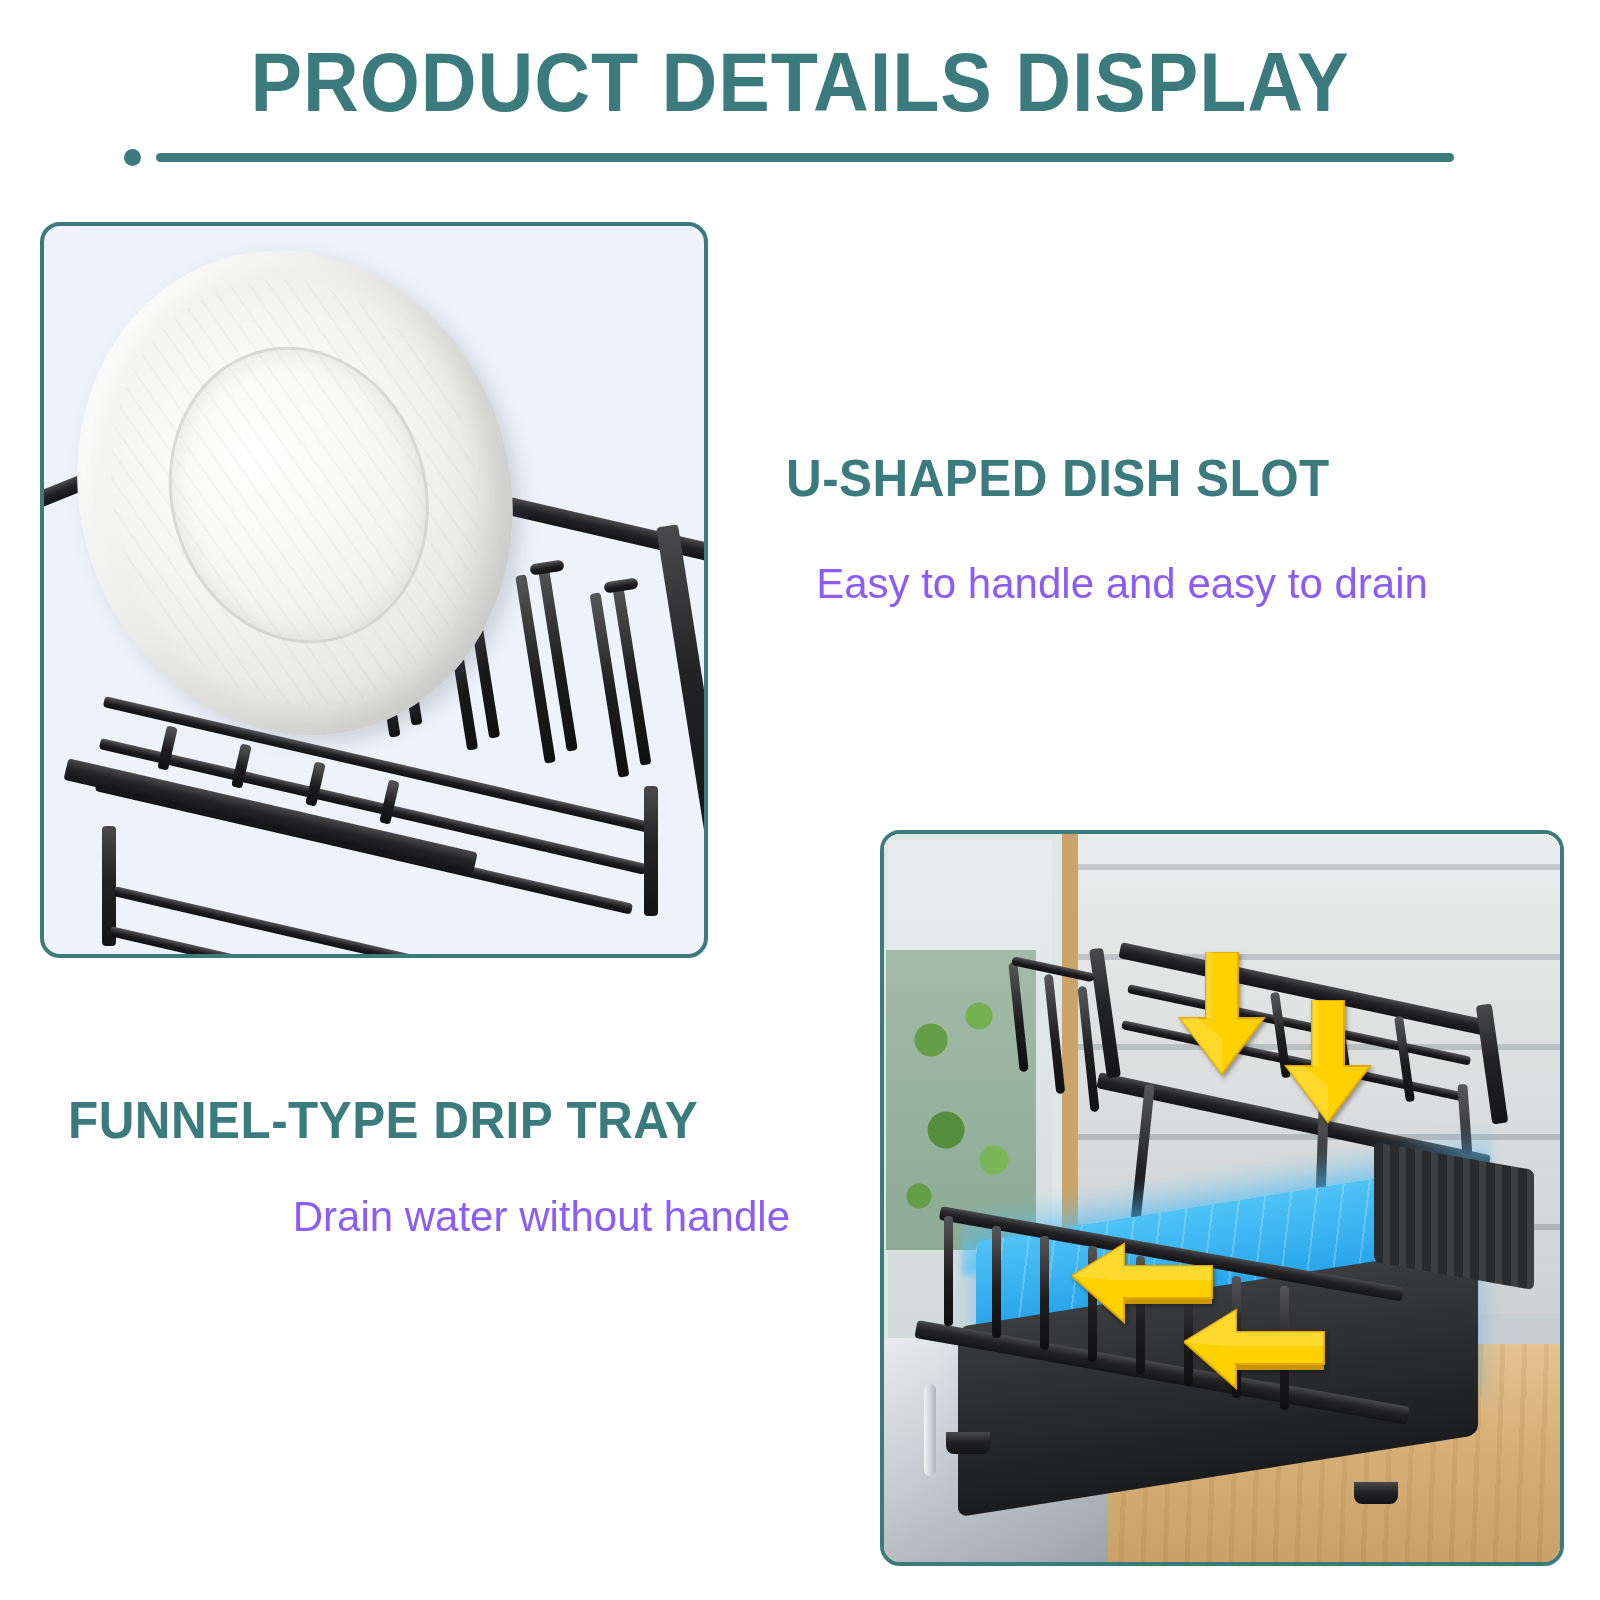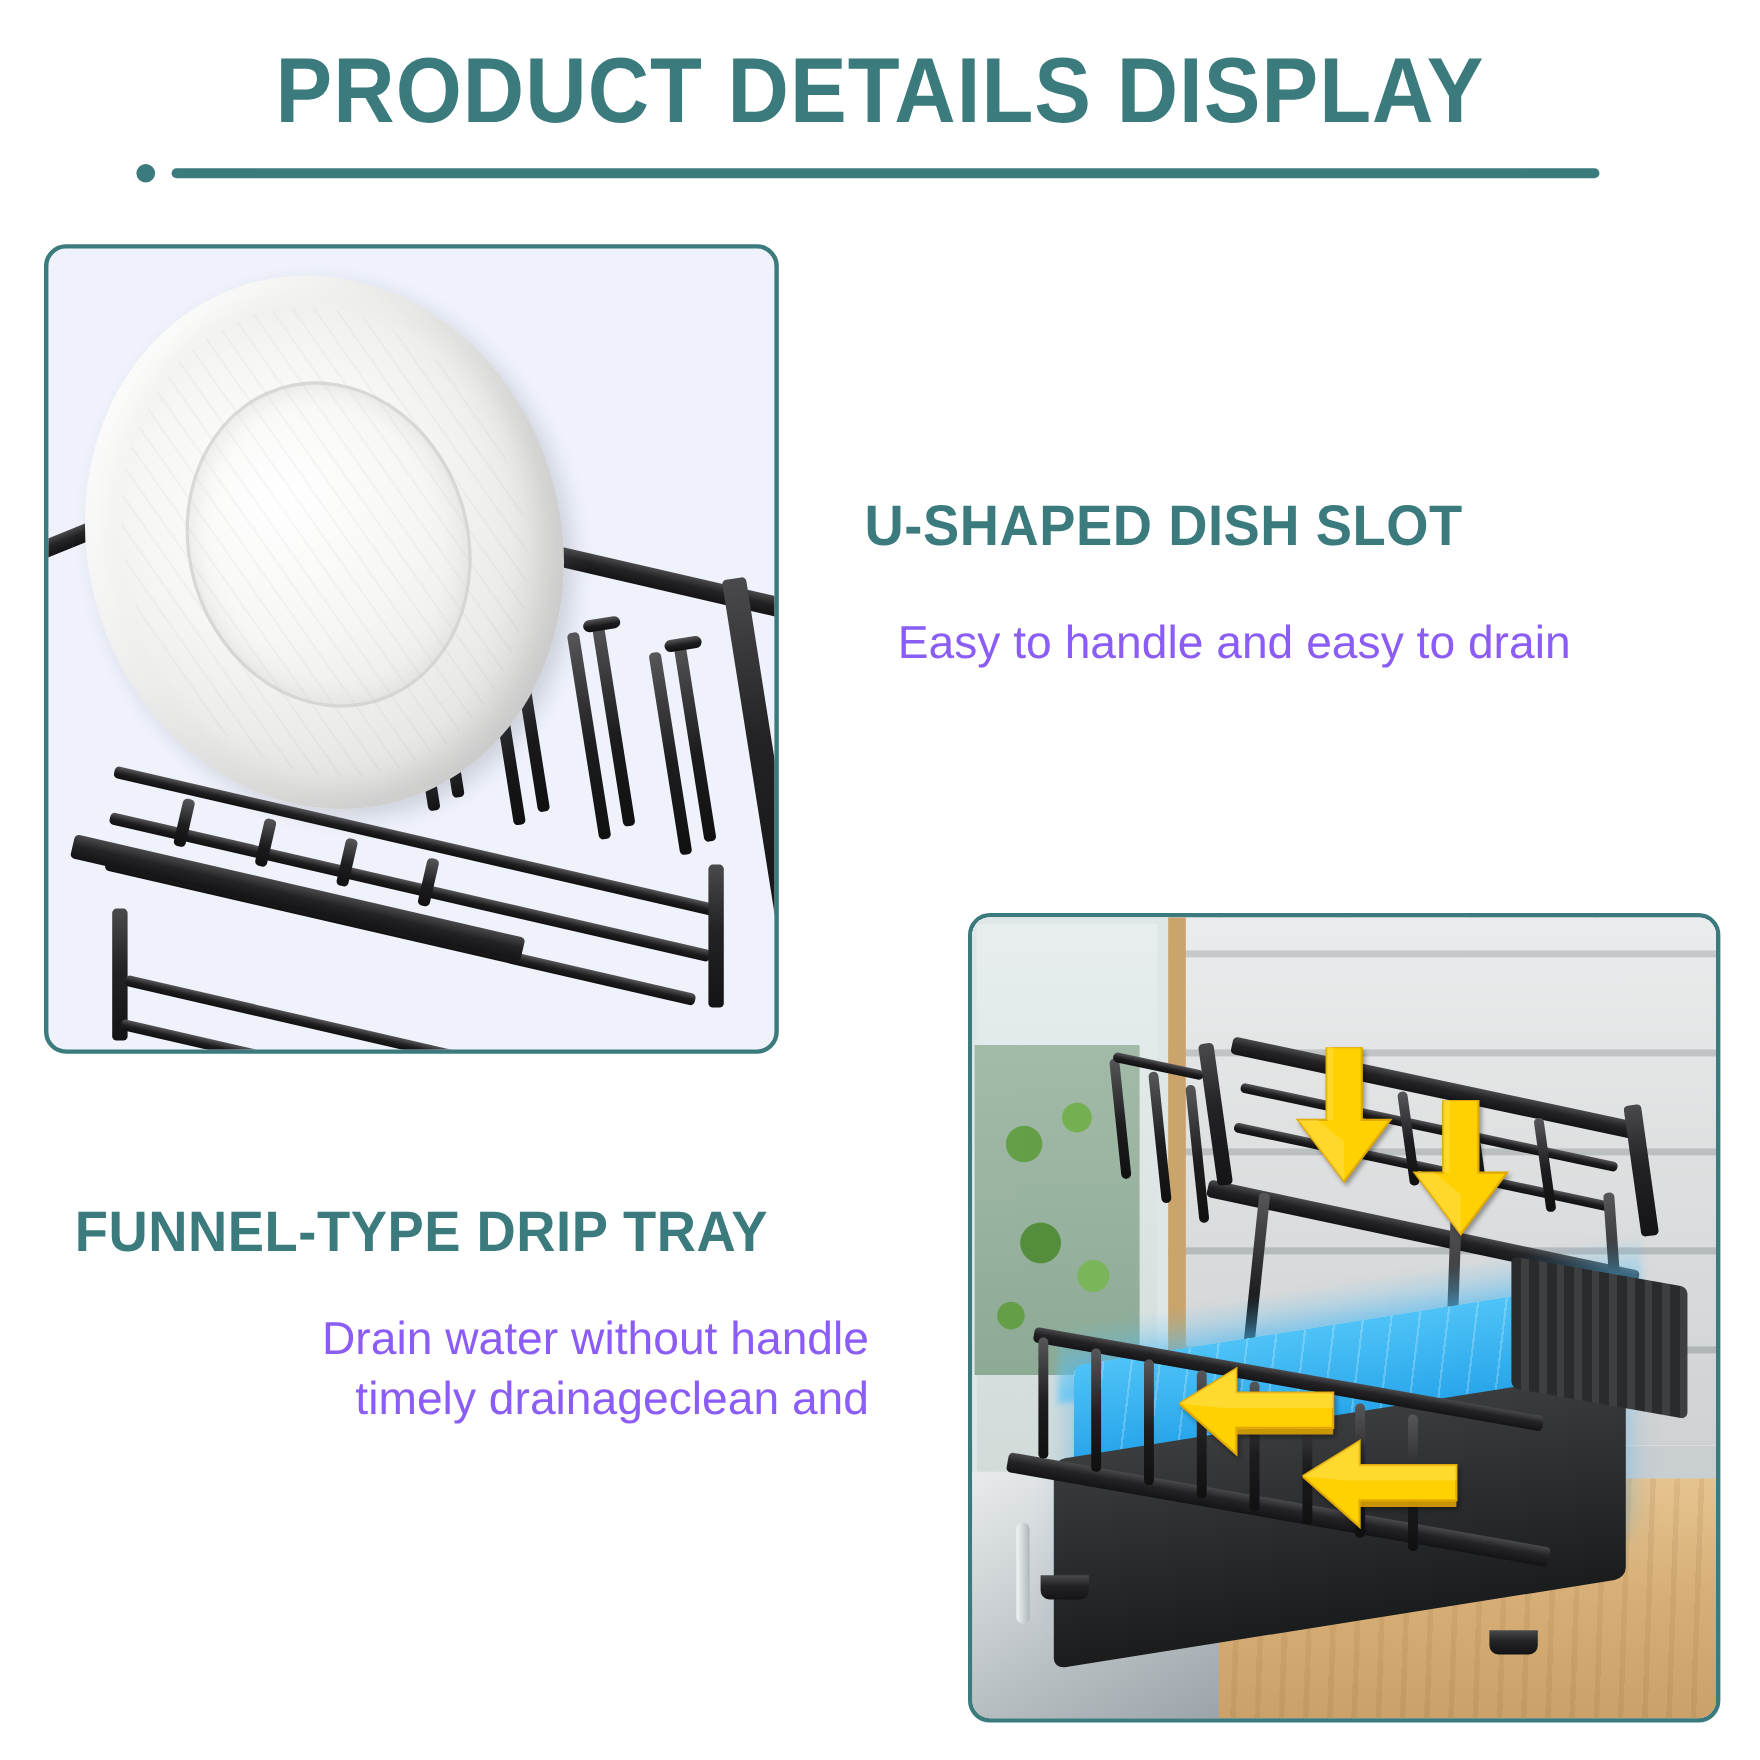--- a/index.html
+++ b/index.html
@@ -277,21 +277,20 @@
     </div>
   </div>
 </div>
 
 <div class="feature-heading" id="heading-dish-slot">U-SHAPED DISH SLOT</div>
 <div class="feature-body" id="body-dish-slot">Easy to handle and easy to drain</div>
 
 <div class="feature-heading" id="heading-drip-tray">FUNNEL-TYPE DRIP TRAY</div>
 <div class="feature-body" id="body-drip-tray">
   <div>Drain water without handle</div>
-  <div>timely drainageclean and</div>
 </div>
 
 <div class="photo-frame" id="photo-drip-tray">
   <div class="kitchen">
 
     <div class="tile-wall"></div>
     <div class="window">
       <div class="window-greens"></div>
     </div>
     <div class="window-sill"></div>

